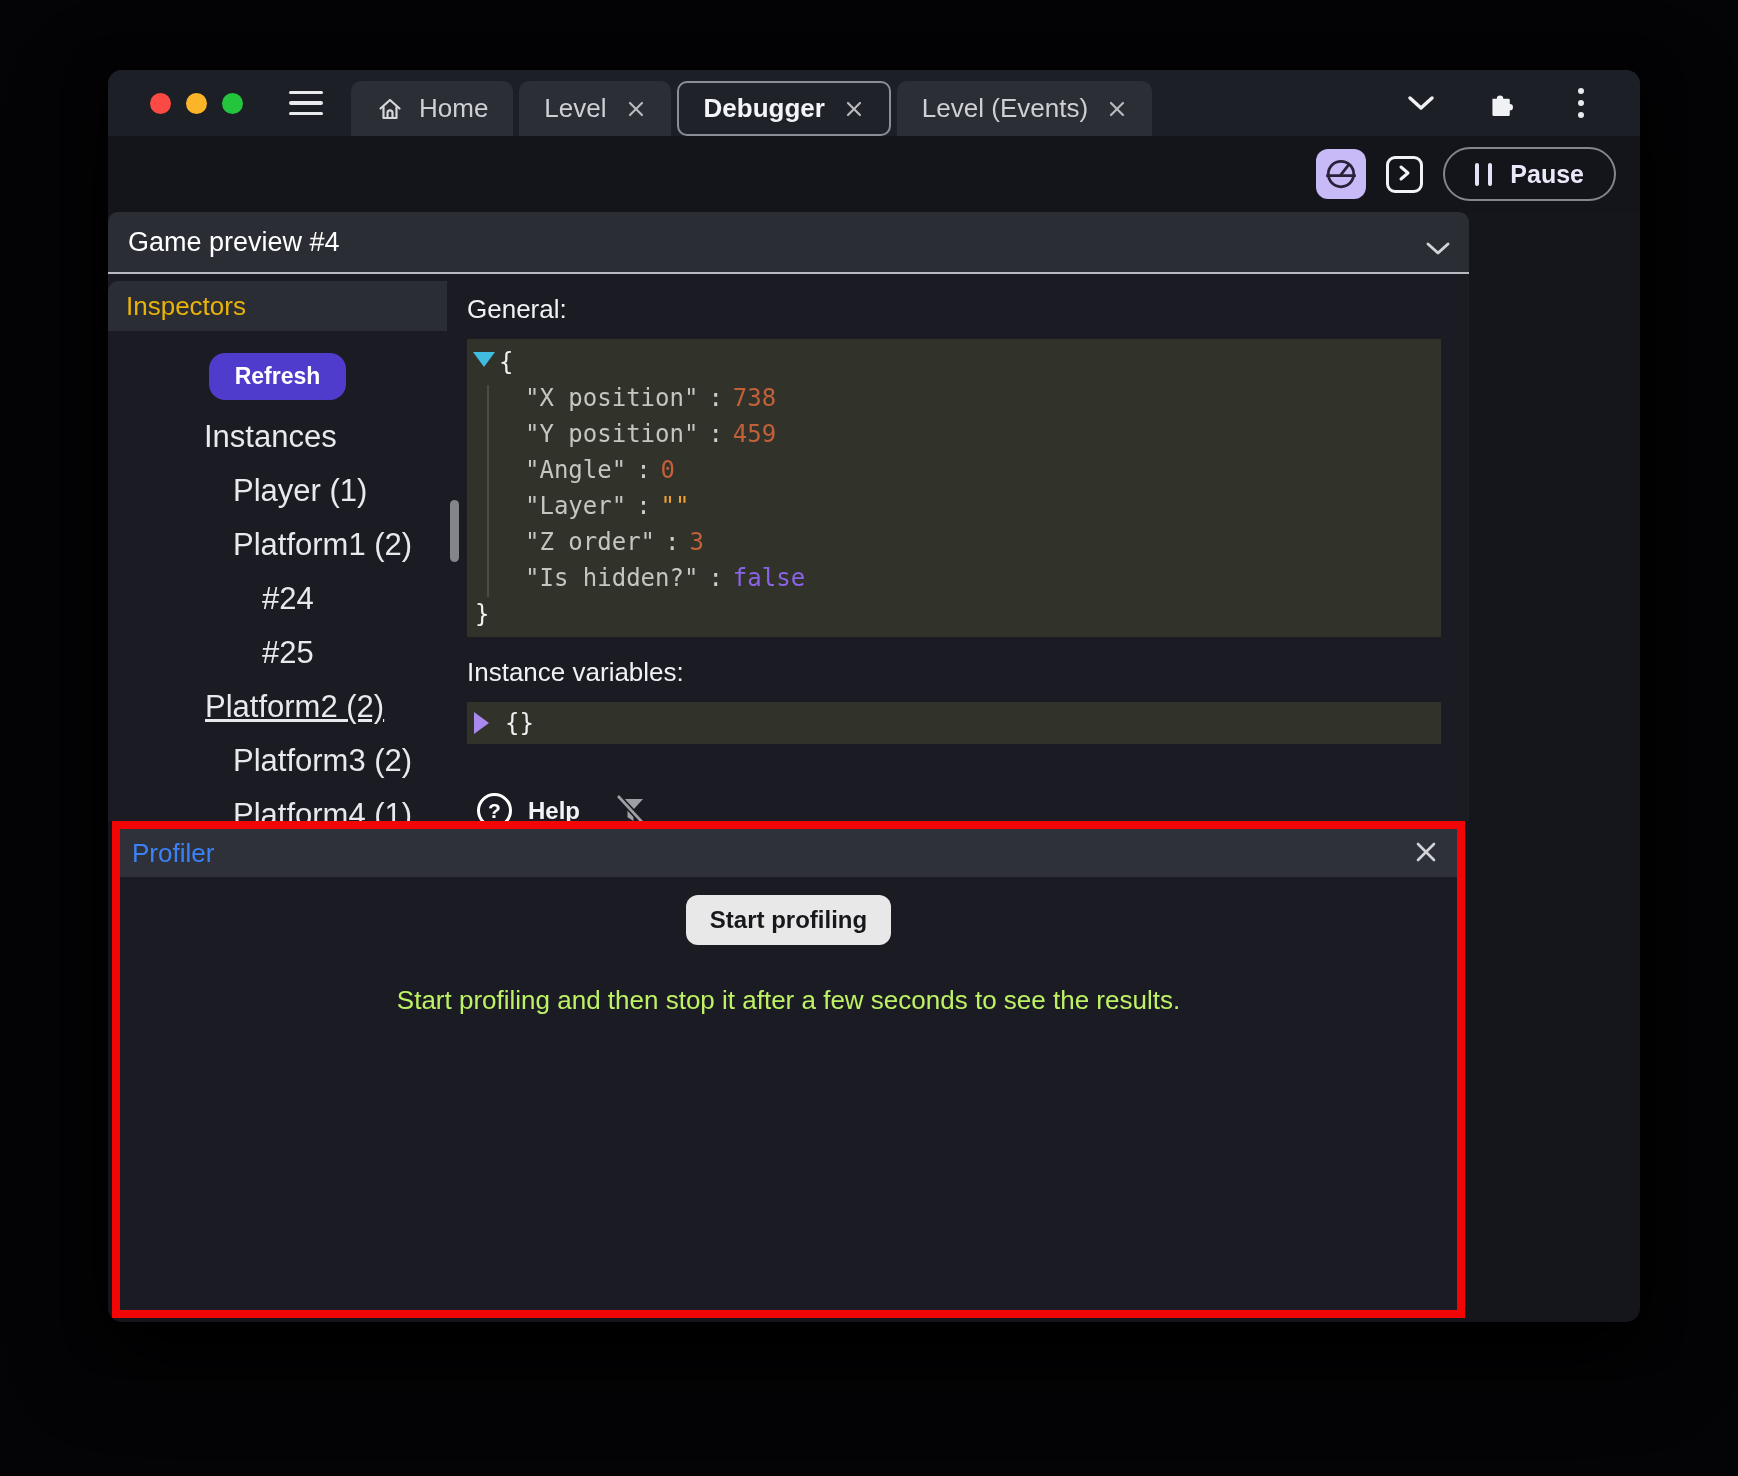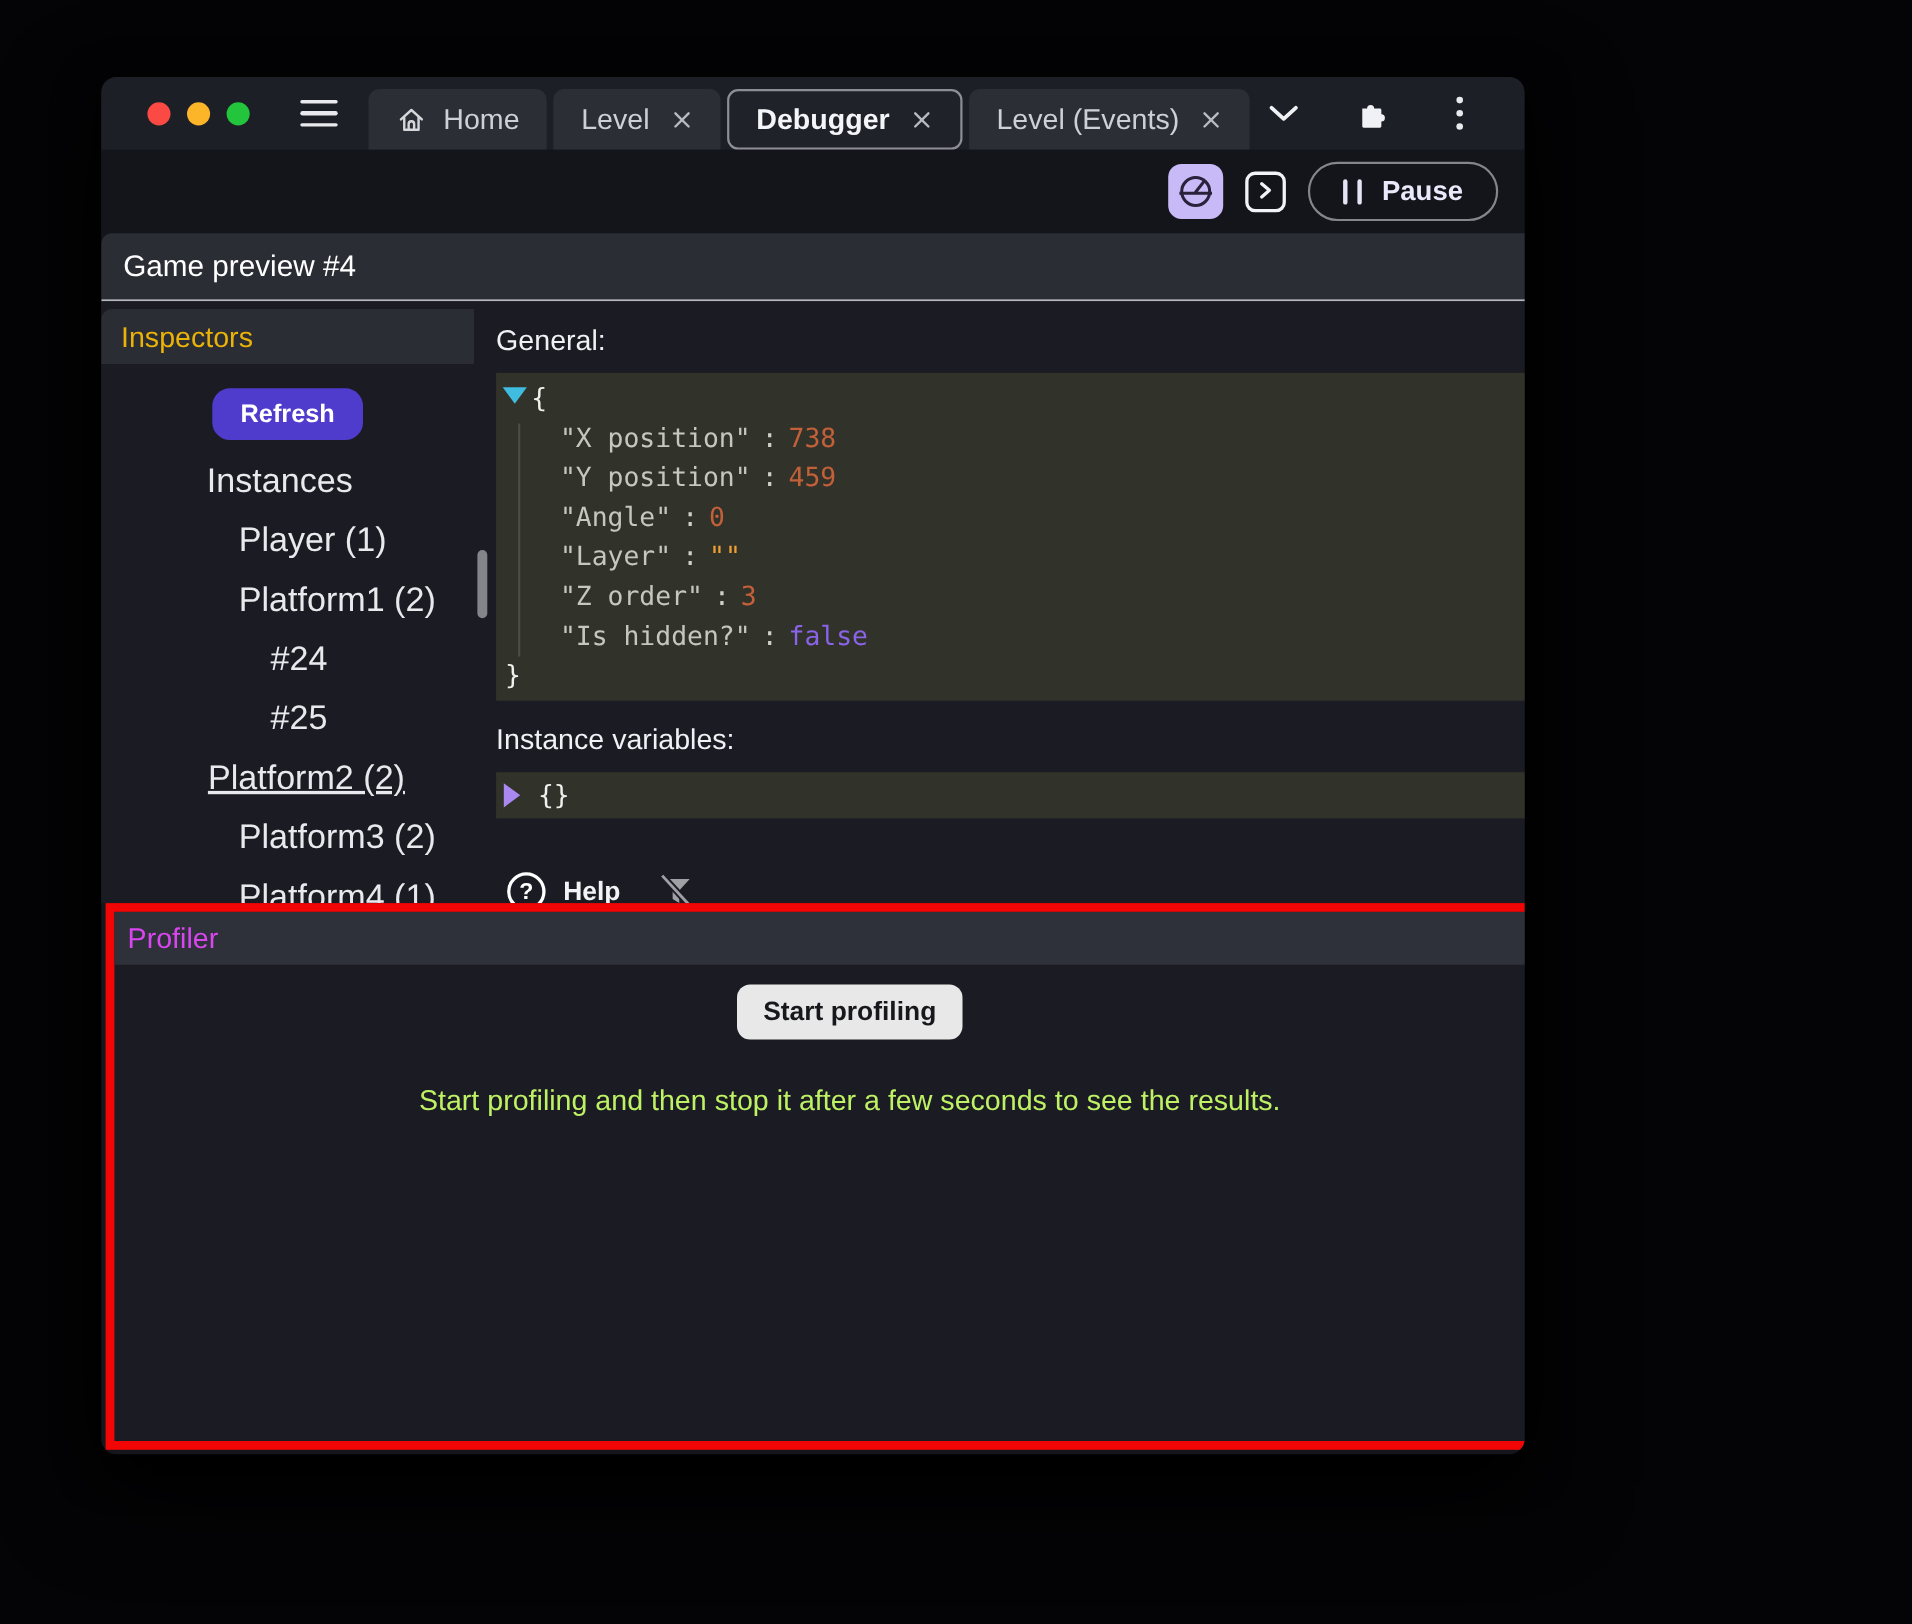--- a/index.html
+++ b/index.html
@@ -1,19 +1,19 @@
 <!DOCTYPE html>
 <html><head>
 <meta charset="utf-8">
 <style>
   * { box-sizing: border-box; margin: 0; padding: 0; }
   html, body { width: 1738px; height: 1476px; background: #040406; overflow: hidden;
     font-family: "Liberation Sans", sans-serif; }
 
-  .window { position: absolute; left: 92px; top: 70px; width: 1294px; height: 1252px;
+  .window { position: absolute; left: 108px; top: 70px; width: 1532px; height: 1252px;
     background: #15161c; border-radius: 14px; overflow: hidden;
     box-shadow: 0 30px 90px rgba(0,0,0,.95), 0 10px 40px rgba(0,0,0,.8); }
 
   
   .tabbar { position: relative; height: 66px; background: #1d1f26; display: flex; align-items: center; }
   .traffic { display: flex; gap: 15px; margin-left: 42px; }
   .light { width: 21px; height: 21px; border-radius: 50%; }
   .light.red { background: #fb4a43; }
   .light.yellow { background: #fcb429; }
   .light.green { background: #23c53d; }
@@ -94,21 +94,21 @@
     display: flex; align-items: center; justify-content: center;
     font-size: 21px; font-weight: bold; color: #ffffff; }
   .help-label { font-size: 24px; font-weight: bold; color: #f2f3f6; font-family: "Liberation Sans", sans-serif; }
   .filter-off { margin-left: 32px; cursor: pointer; background: none; border: none; display: flex; }
 
   
   .profiler-panel { position: absolute; left: 4px; top: 751px; width: 1353px; height: 497px;
     border: 8px solid #f10505; background: #1b1c23; }
   .profiler-header { height: 48px; background: #2f313a; display: flex; align-items: center;
     justify-content: space-between; padding: 0 18px 0 12px; }
-  .profiler-title { font-size: 26px; color: #d946ef; }
+  .profiler-title { font-size: 26px; color: #3b82f6; }
   .profiler-close { cursor: pointer; display: flex; background: none; border: none; }
   .profiler-body { text-align: center; padding-top: 18px; }
   .start-profiling-btn { padding: 11px 24px; background: #e8e8e8; color: #17181c; font-size: 24px;
     font-weight: bold; border: none; border-radius: 12px; cursor: pointer;
     font-family: "Liberation Sans", sans-serif; }
   .profiler-desc { margin-top: 40px; font-size: 26px; color: #bef264; text-align: center; }
 </style>
 </head>
 <body>
 

